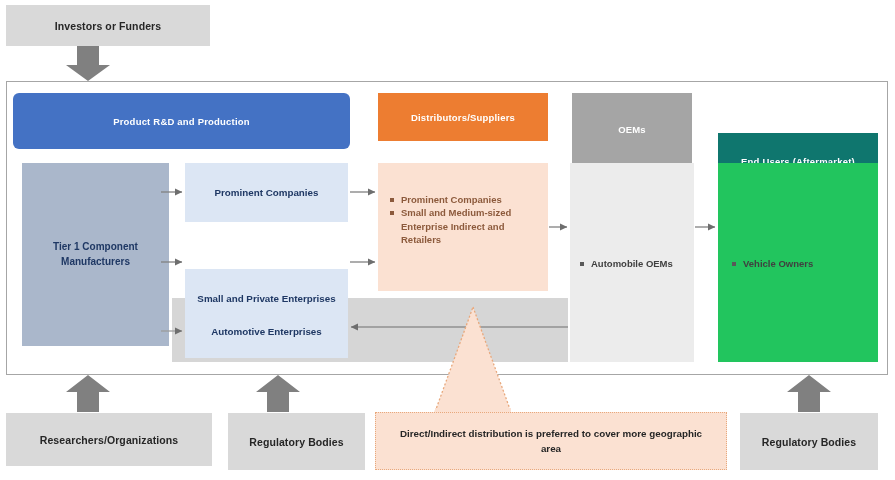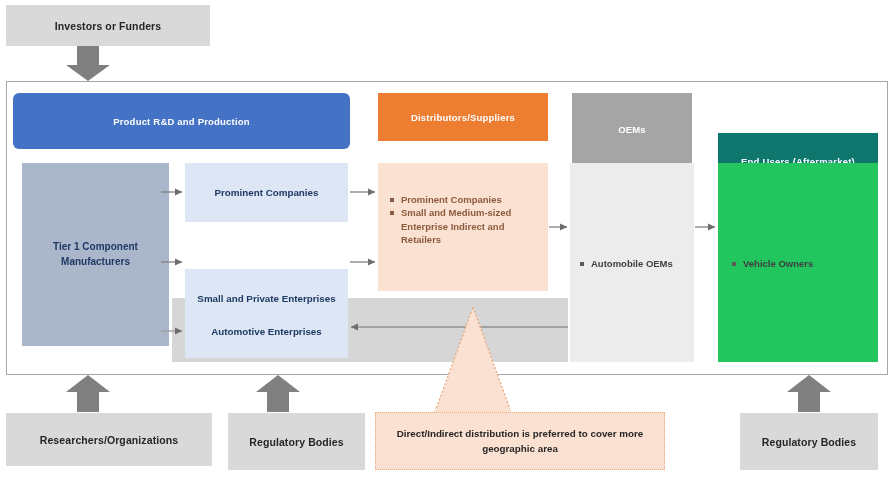--- a/index.html
+++ b/index.html
@@ -192,21 +192,21 @@
     <line x1="695" y1="227" x2="715" y2="227" stroke="#808080" stroke-width="1.3" marker-end="url(#thin)"></line>
 
     <line x1="568" y1="327" x2="351" y2="327" stroke="#909090" stroke-width="1.3" marker-end="url(#thinL)"></line>
   </svg>
 
   <svg class="svglayer" viewBox="0 0 895 480">
     <polygon points="473,307 511,412 435,412" fill="#fbe1d2" stroke="#e8a87c" stroke-width="1.3" stroke-dasharray="2,2"></polygon>
     <rect x="435" y="408" width="76" height="8" fill="#fbe1d2"></rect>
   </svg>
 
-  <div class="abs ctr" id="callout" style="left:375px;top:412px;width:290px;height:58px;align-items:center;">
+  <div class="abs ctr" id="callout" style="left:375px;top:412px;width:352px;height:58px;align-items:center;">
     <span>Direct/Indirect distribution is preferred to cover more geographic area</span>
   </div>
 
   <div class="abs actor ctr" style="left:6px;top:413px;width:206px;height:53px;">
     <span>Researchers/Organizations</span>
   </div>
   <div class="abs actor ctr" style="left:228px;top:413px;width:137px;height:57px;">
     <span>Regulatory Bodies</span>
   </div>
   <div class="abs actor ctr" style="left:740px;top:413px;width:138px;height:57px;">

